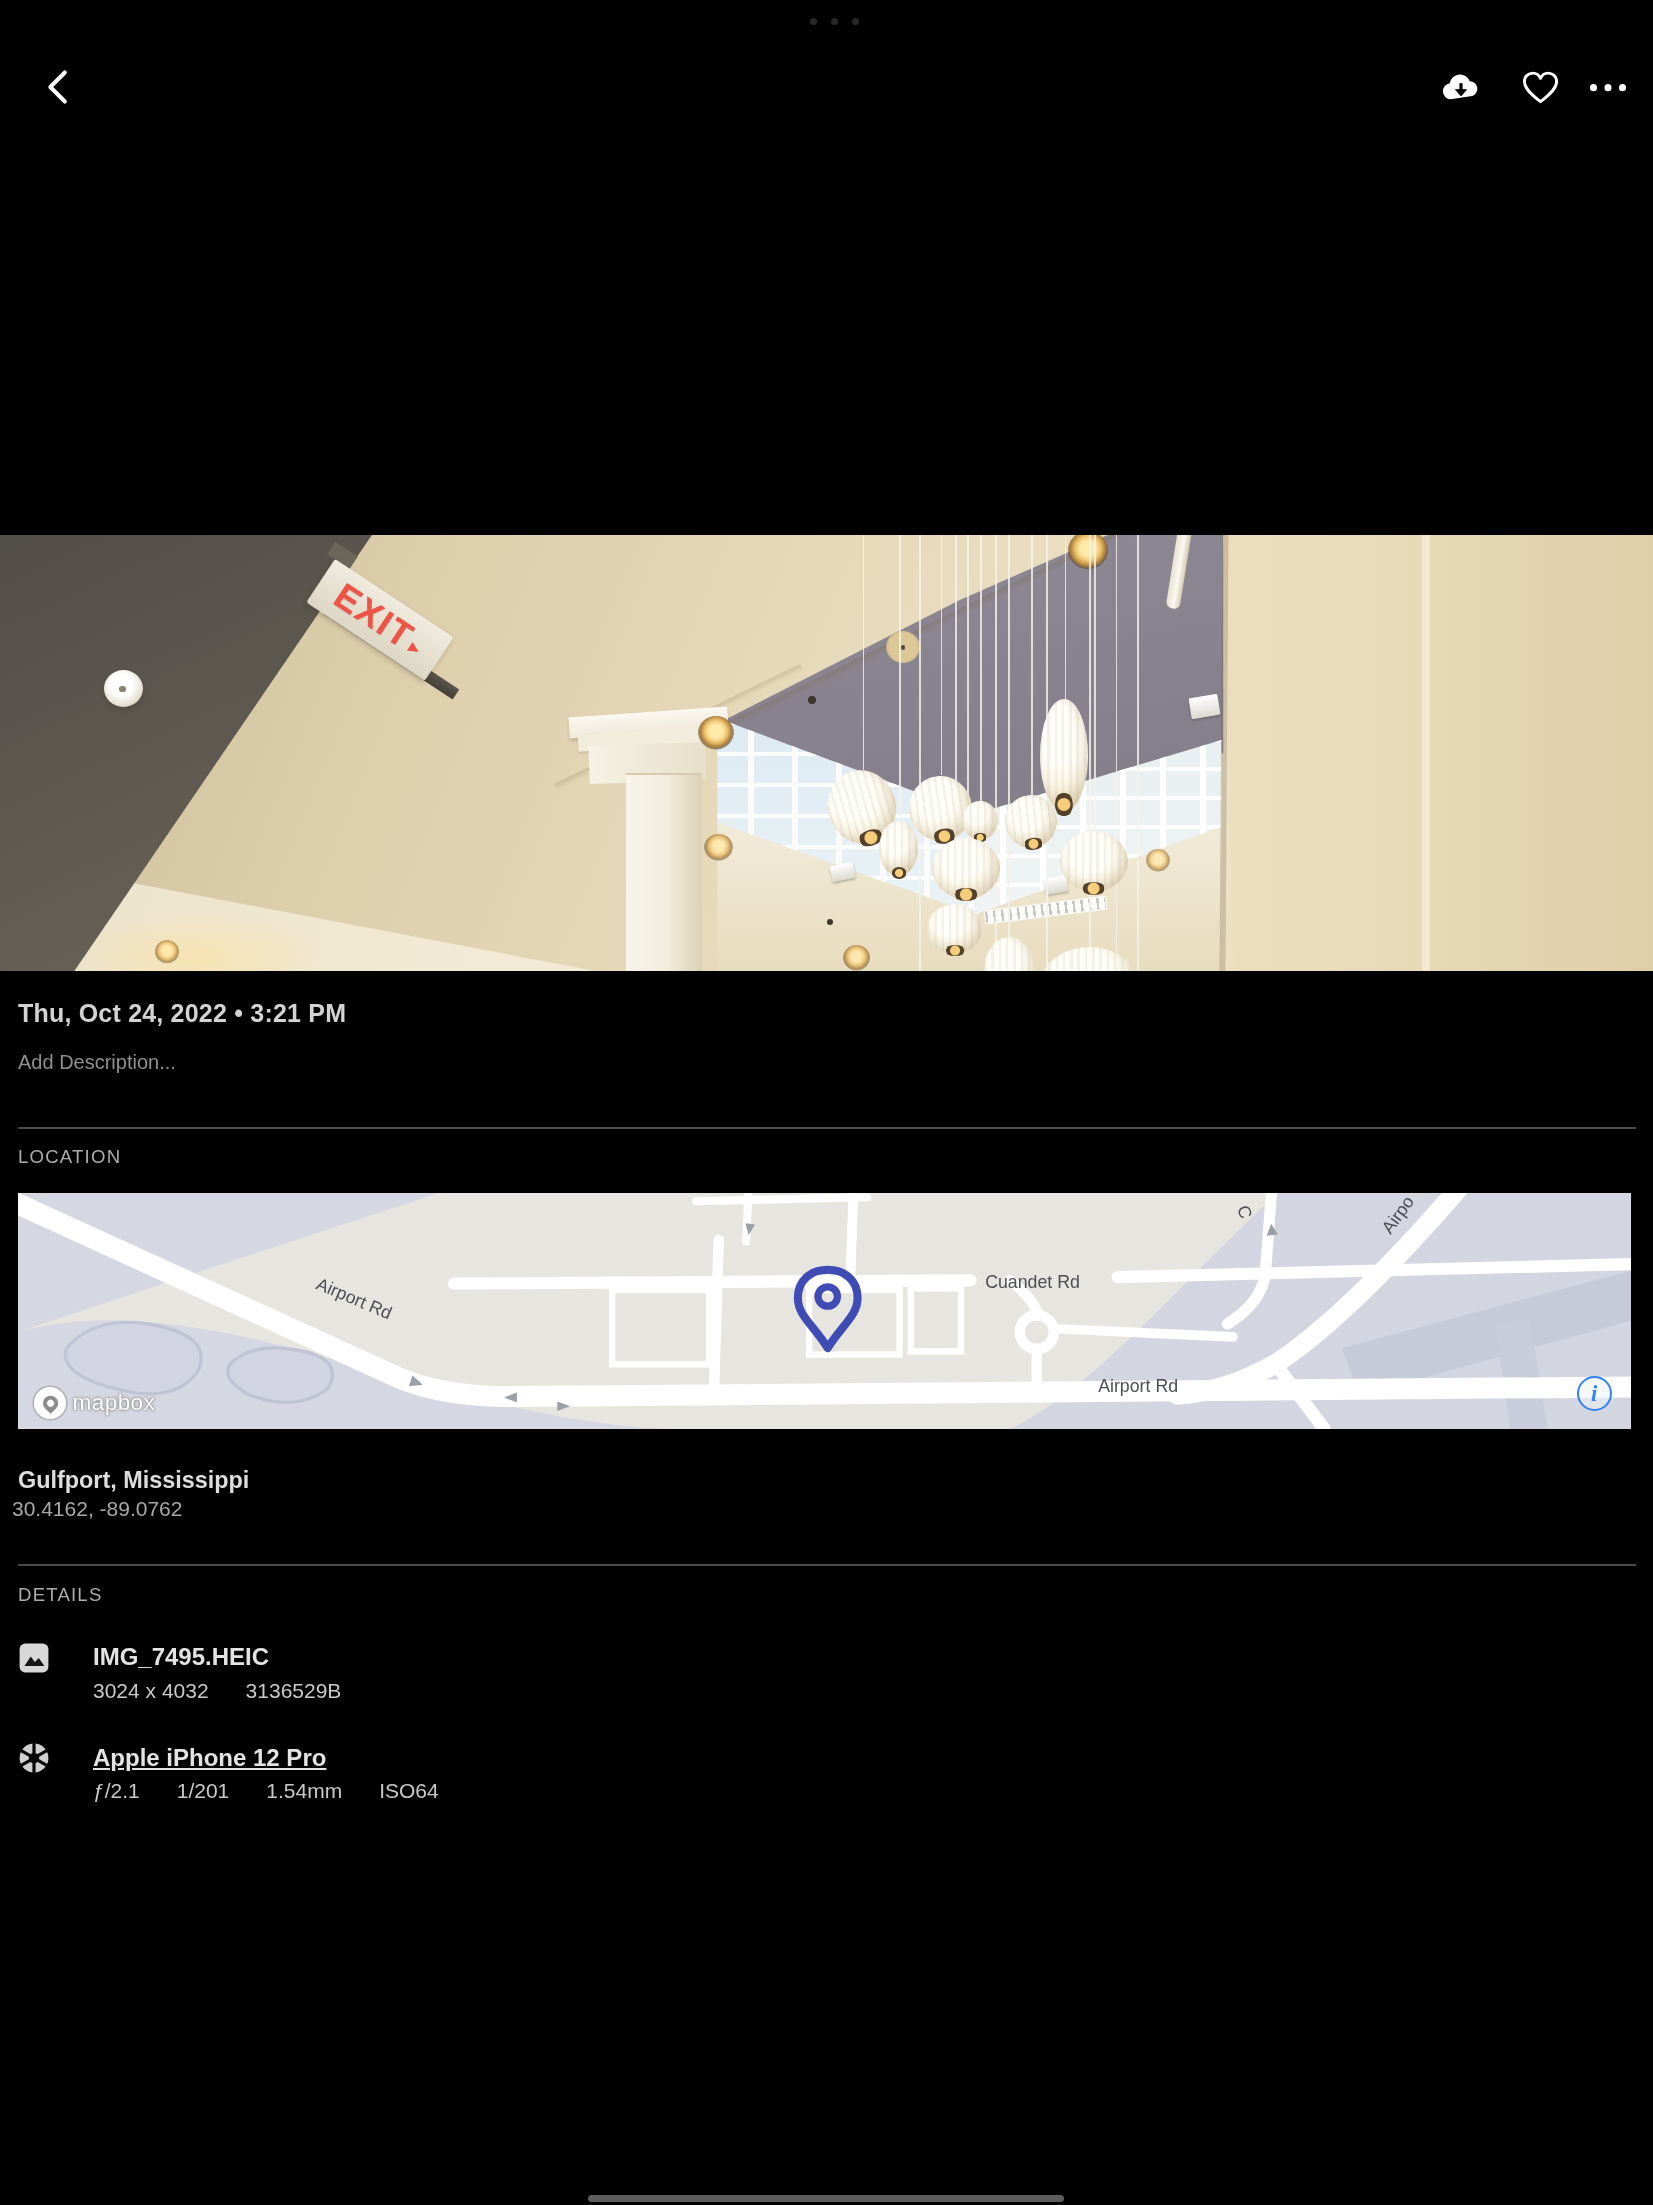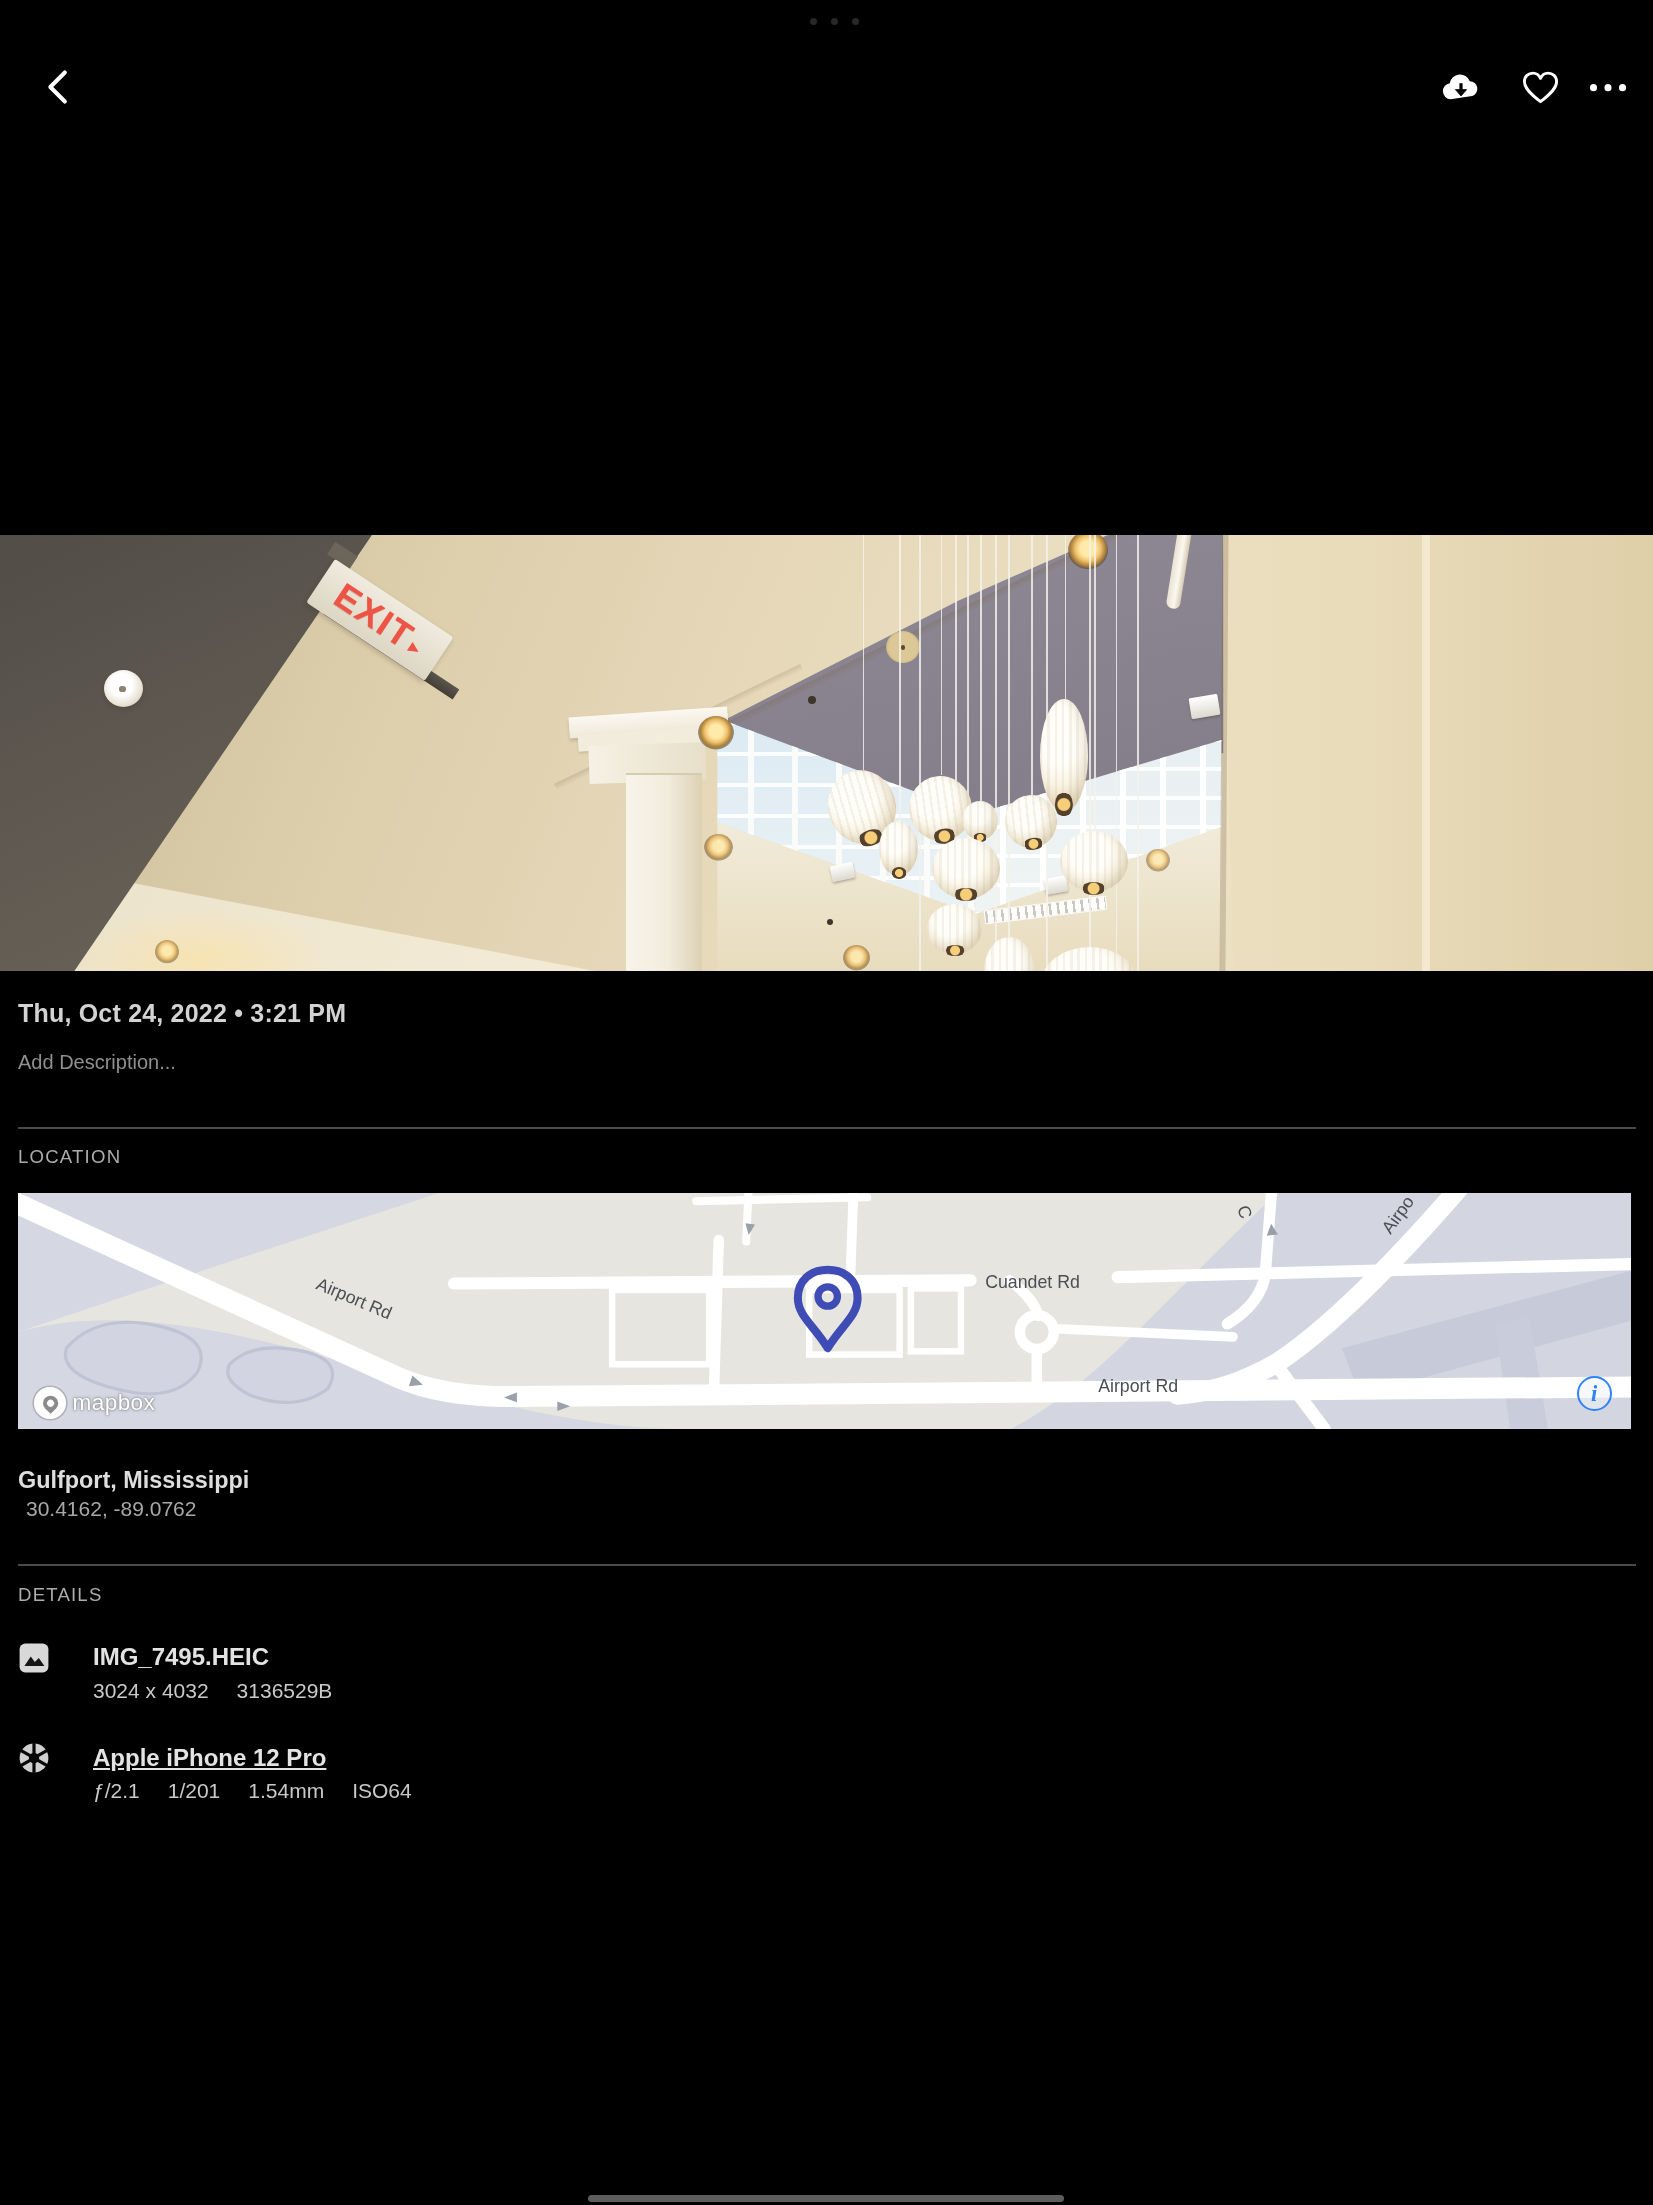--- a/index.html
+++ b/index.html
@@ -99,25 +99,25 @@
   .mapboxlogo{left:16px;bottom:9.7px;display:flex;align-items:center;gap:6.5px;}
   .mb-circle{width:32px;height:32px;border-radius:50%;background:rgba(255,255,255,.95);display:flex;align-items:center;justify-content:center;box-shadow:0 0 0 1.6px rgba(130,130,130,.45);}
   .mb-pin{width:14.5px;height:14.5px;border-radius:50% 50% 50% 0;transform:rotate(-45deg);background:#8b8b8b;position:relative;}
   .mb-pin::after{content:"";position:absolute;left:4px;top:4px;width:6.5px;height:6.5px;background:#fff;border-radius:50%;}
   .mb-word{font-size:22.6px;font-weight:400;color:#fff;letter-spacing:0.4px;
     text-shadow:0 0 3.2px rgba(120,120,120,.9),0 0 1.6px rgba(120,120,120,.9);}
   .infobtn{right:19.4px;bottom:18px;width:31px;height:31px;border-radius:50%;border:2.4px solid #2f83f6;color:#2f83f6;
     display:flex;align-items:center;justify-content:center;font-family:"Liberation Serif",serif;
     font-size:22.6px;font-style:italic;font-weight:700;background:rgba(240,242,248,.55);cursor:pointer;}
   .place{left:18px;top:1467px;font-size:23.4px;font-weight:700;color:#dedede;}
-  .coords{left:26px;top:1497px;font-size:21px;color:#a8a8a8;}
+  .coords{left:12px;top:1497px;font-size:21px;color:#a8a8a8;}
 
   
   .drow-title{font-size:24px;font-weight:700;color:#e3e3e3;}
-  .drow-sub{font-size:21px;color:#c9c9c9;display:flex;gap:28px;}
+  .drow-sub{font-size:21px;color:#c9c9c9;display:flex;gap:37px;}
   .dicon{left:18px;width:32px;height:32px;}
 
   svg{display:block;}
 </style>
 </head>
 <body>
 
 <div class="abs mdots">
     <i></i>
     <i></i>

